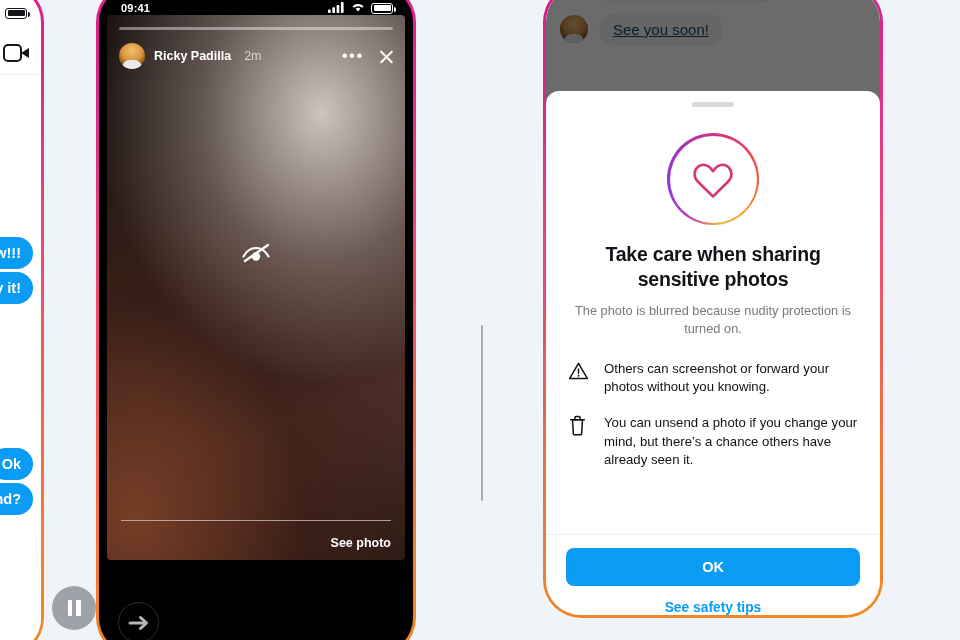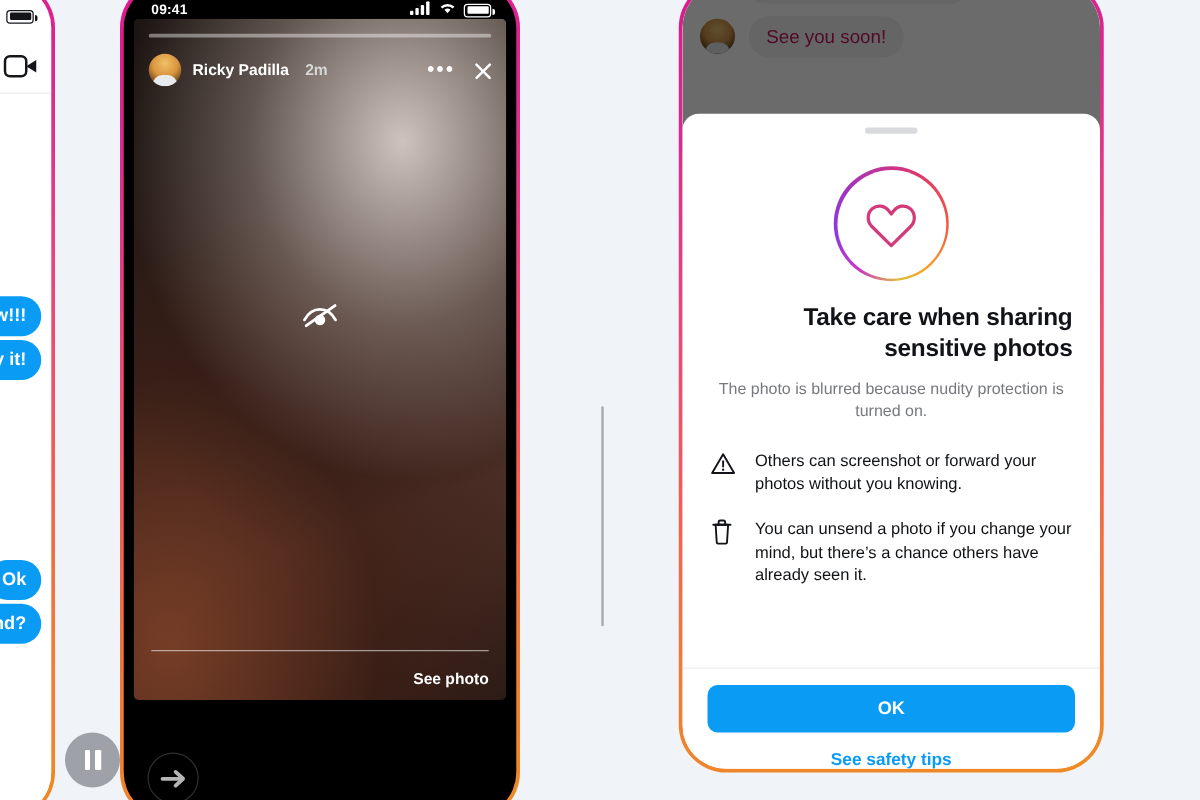--- a/index.html
+++ b/index.html
@@ -101,21 +101,21 @@
   .avatar {
     width:26px; height:26px; border-radius:50%; overflow:hidden; flex:0 0 auto;
     background:radial-gradient(circle at 50% 30%, #f0c068 0%, #d8943c 46%, #8a5a24 70%, #3a4a66 100%);
     position:relative;
   }
   .avatar::after{
     content:""; position:absolute; left:3px; bottom:0; width:20px; height:9px;
     background:#e8eaed; border-radius:8px 8px 0 0;
   }
   .story-name { font-size:12.5px; font-weight:700; color:#fff; }
-  .story-time { font-size:12.5px; font-weight:700; color:#d6d6d6; margin-left:4px; }
+  .story-time { font-size:12.5px; font-weight:400; color:#d6d6d6; margin-left:4px; }
   .story-actions { margin-left:auto; display:flex; align-items:center; gap:14px; }
   .dots { color:#fff; font-size:17px; letter-spacing:1.5px; line-height:8px; }
   .close-x { width:17px; height:17px; position:relative; }
   .close-x::before,.close-x::after{
     content:""; position:absolute; left:0; top:8px; width:17px; height:1.8px;
     background:#fff; border-radius:2px;
   }
   .close-x::before{ transform:rotate(45deg); }
   .close-x::after{ transform:rotate(-45deg); }
 
@@ -162,22 +162,22 @@
   
   #phone-right { left:543px; top:-16px; width:340px; height:634px; }
   #phone-right .phone-inner { background:#fff; }
 
   .r-chat {
     position:absolute; top:0; left:0; width:100%; height:135px;
     background:#fff; overflow:hidden;
   }
   .r-bub-in {
     position:absolute; left:53px; top:26px;
-    background:#f0f0f0; color:#be185d;
-    font-size:15px; padding:8px 14px; border-radius:18px; white-space:nowrap;
+    background:#f0f0f0; color:#0c4a6e;
+    font-size:15px; padding:8px 14px; border-radius:18px; white-space:nowrap;text-decoration:underline;
   }
   .r-bub-in-stub {
     position:absolute; left:53px; top:-10px; width:175px; height:26px;
     background:#f0f0f0; border-radius:18px;
   }
   .r-avatar {
     position:absolute; left:14px; top:28px;
     width:28px; height:28px; border-radius:50%;
     background:radial-gradient(circle at 50% 32%, #e8bd78 0%, #c98f45 45%, #7a5526 70%, #34445e 100%);
     overflow:hidden;
@@ -214,21 +214,21 @@
     background:conic-gradient(from 215deg,#c936c6 0%, #8c3ae0 12%, #a233bf 26%, #e0366f 48%, #f05a3c 66%, #f7a024 80%, #e0bf3a 88%, #c936c6 100%);
     display:flex; align-items:center; justify-content:center;
     position:relative;
   }
   .heart-ring::after {
     content:""; position:absolute; inset:2.5px; border-radius:50%; background:#fff;
   }
   .heart-ring svg { position:relative; z-index:2; }
 
   .sheet-title {
-    margin-top:17px; text-align:right;
+    margin-top:17px; text-align:center;
     font-size:19.5px; font-weight:700; color:#111318; line-height:1.27;
     letter-spacing:-.2px;
   }
   .sheet-sub {
     margin-top:10px; text-align:center;
     font-size:12.8px; color:#77797e; line-height:1.42;
   }
 
   .bullets { margin-top:22px; }
   .bullet { display:flex; gap:14px; margin-bottom:17px; }

